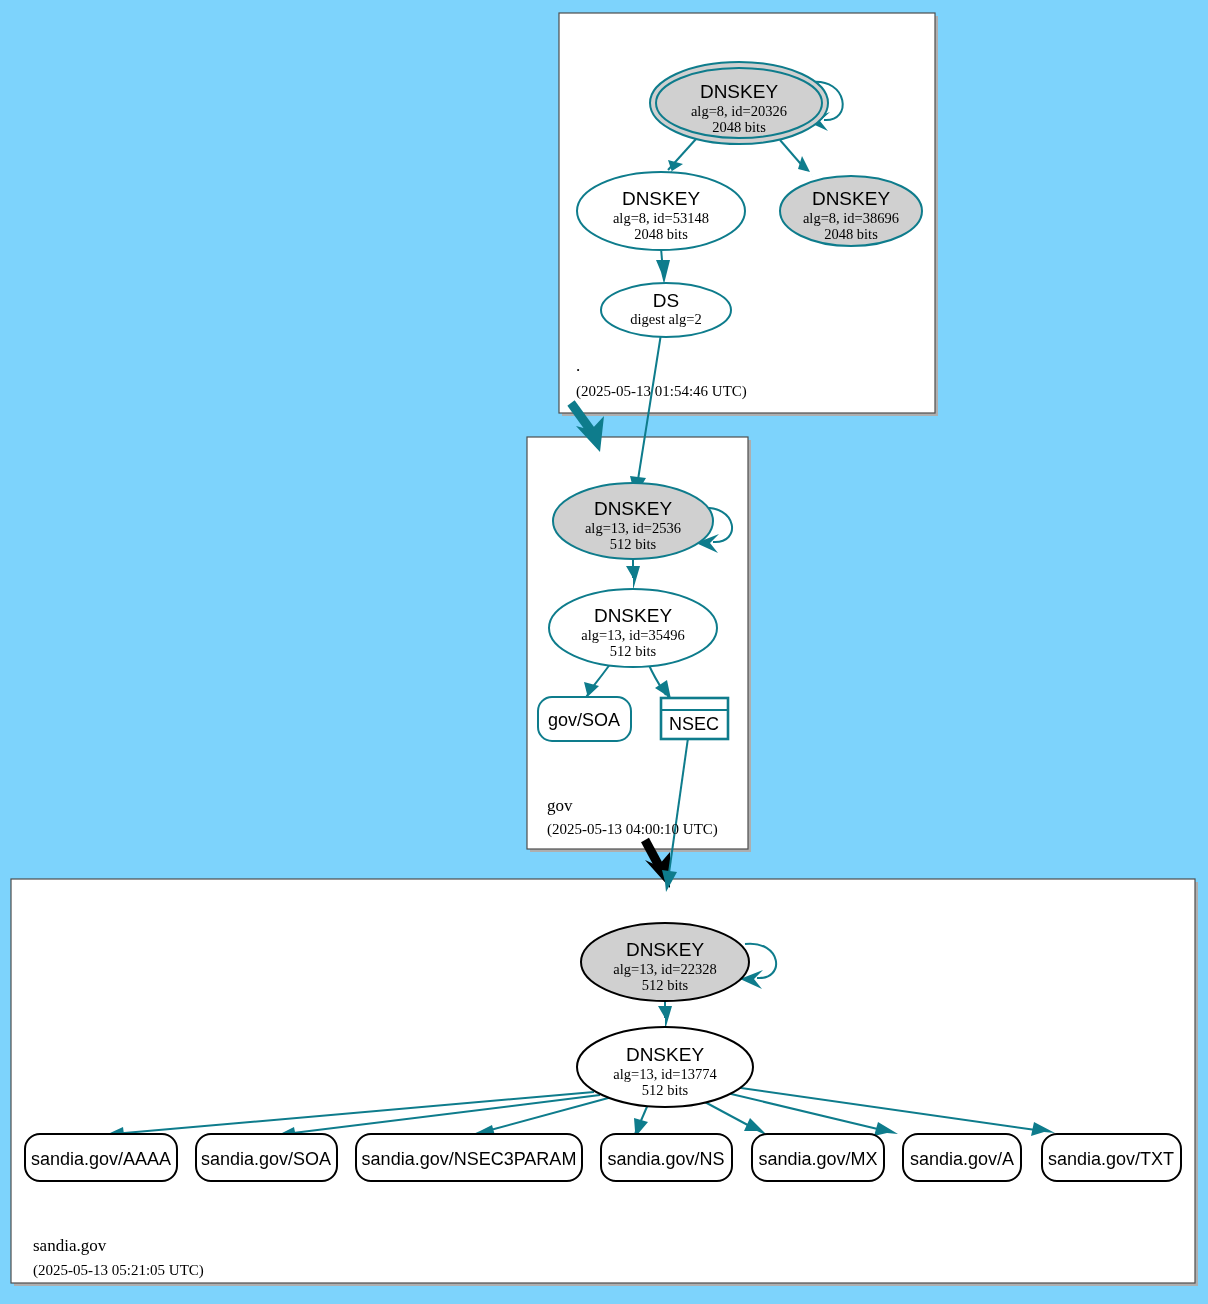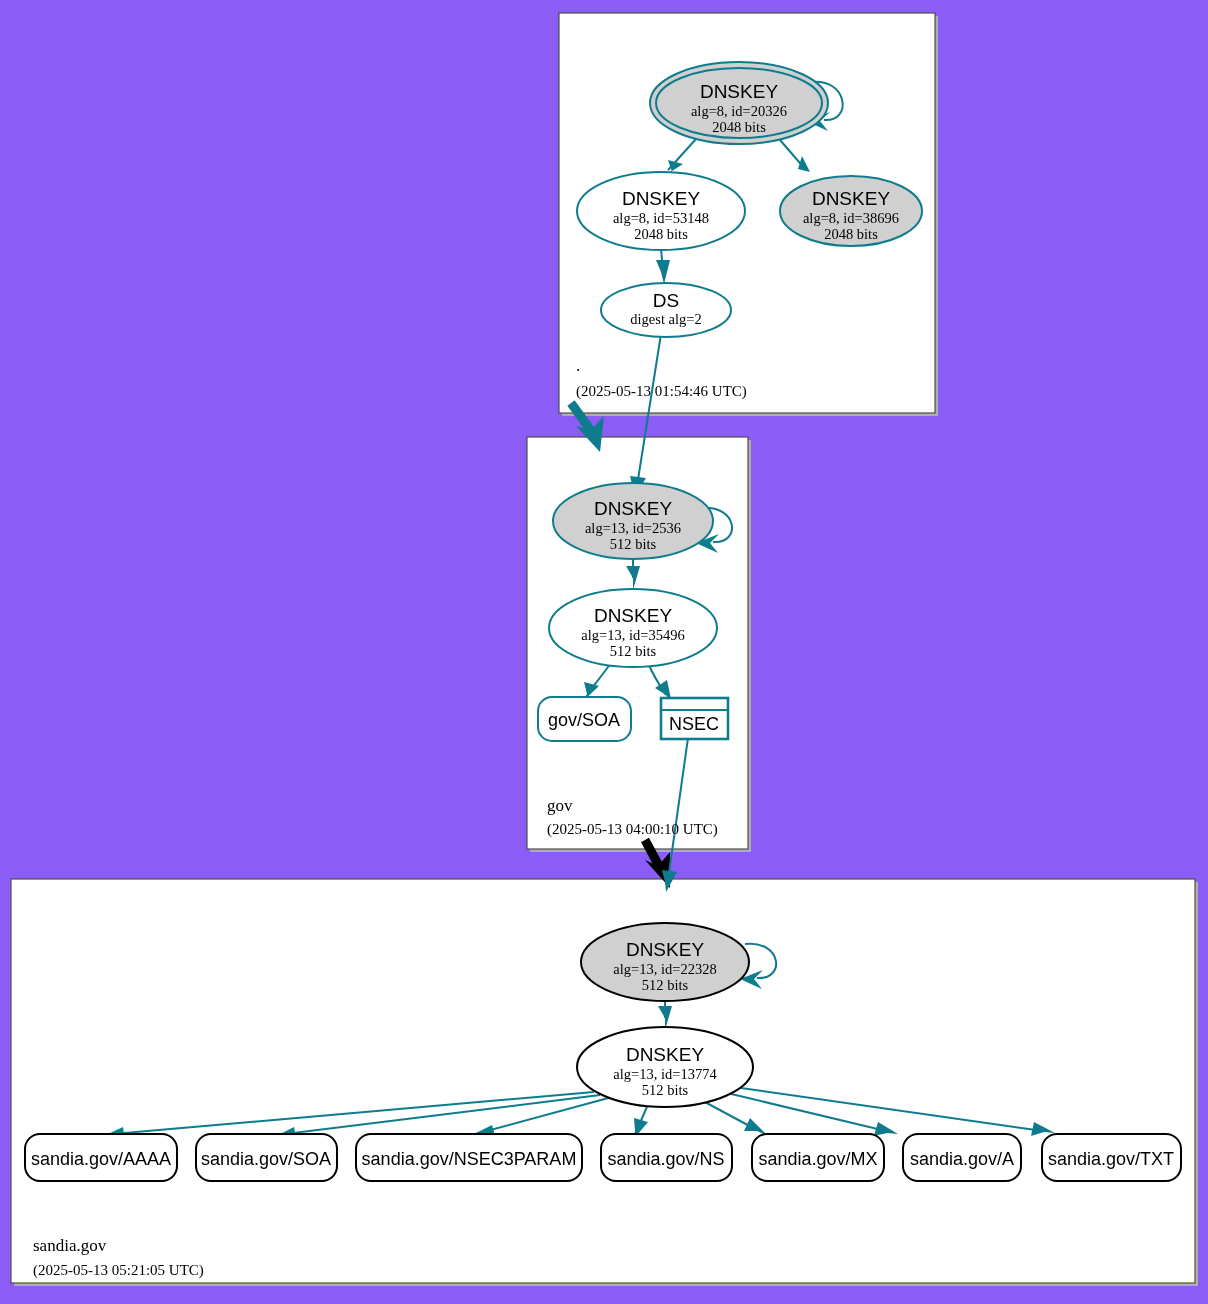--- a/index.html
+++ b/index.html
@@ -4,21 +4,21 @@
 <style>
   html, body {
     margin: 0;
     padding: 0;
     background: #ffffff;
   }
   #canvas {
     position: relative;
     width: 1208px;
     height: 1304px;
-    background: #8b5cf6;
+    background: #7dd3fc;
     font-family: "Liberation Sans", sans-serif;
   }
   svg { display: block; }
 
   
   .zone-box {
     fill: #ffffff;
     stroke: #4d4d4d;
     stroke-width: 1.2;
   }

